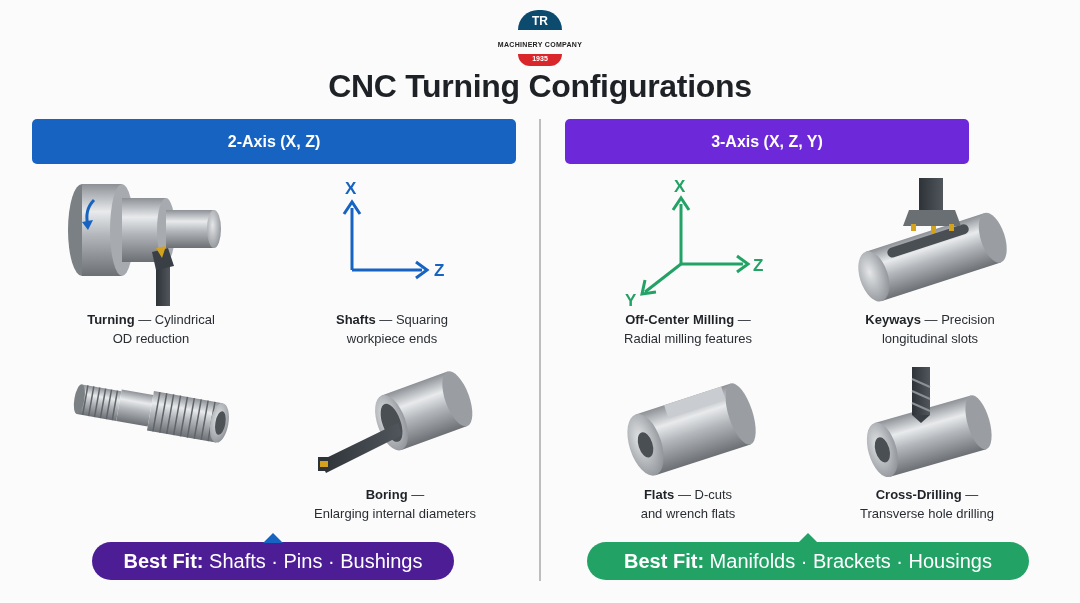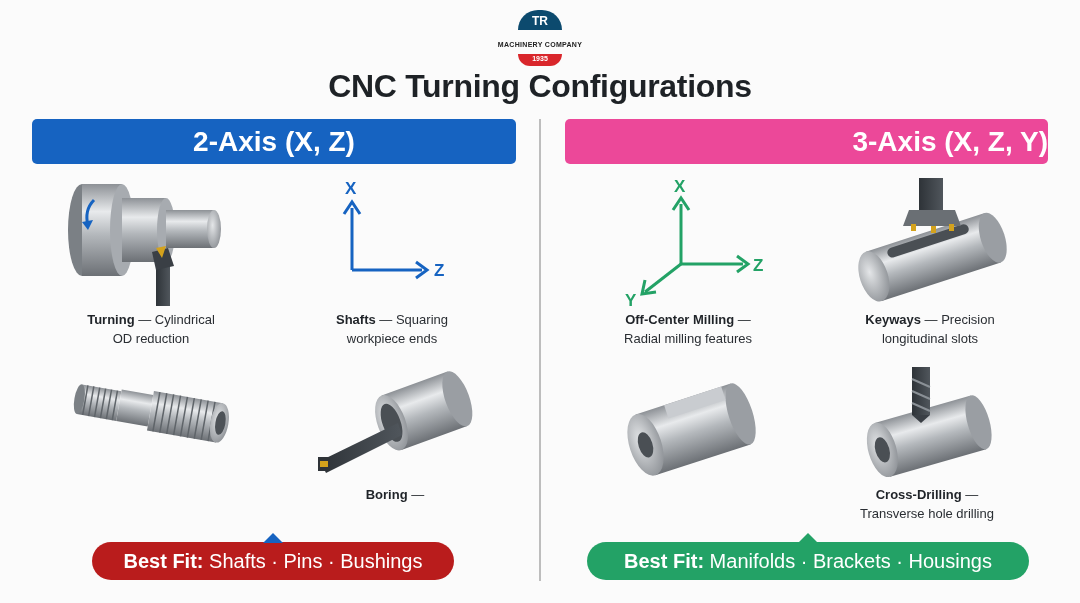--- a/index.html
+++ b/index.html
@@ -8,34 +8,34 @@
 
   .logo { position: absolute; left: 480px; top: 8px; width: 120px; height: 52px; }
   .logo .top { position: absolute; left: 38px; top: 2px; width: 44px; height: 20px; background: #0c4a6e; border-radius: 22px 22px 0 0; color: #fff; font-size: 12px; font-weight: bold; text-align: center; line-height: 22px; }
   .logo .mid { position: absolute; left: 0; top: 33px; width: 120px; text-align: center; font-size: 7px; font-weight: bold; letter-spacing: 0.3px; color: #222; }
   .logo .bot { position: absolute; left: 38px; top: 46px; width: 44px; height: 12px; background: #d9262b; border-radius: 0 0 22px 22px; color: #fff; font-size: 7px; font-weight: bold; text-align: center; line-height: 10px; }
 
   .title { position: absolute; left: 0; top: 68px; width: 1080px; text-align: center; font-size: 32px; font-weight: bold; color: #1e2226; letter-spacing: -0.3px; }
 
   .divider { position: absolute; left: 539px; top: 119px; width: 2px; height: 462px; background: #bdbdbd; }
 
-  .header { position: absolute; top: 119px; height: 45px; border-radius: 5px; color: #fff; font-size: 28px; font-weight: bold; text-align: center; line-height: 45px; }
+  .header { position: absolute; top: 119px; height: 45px; border-radius: 5px; color: #fff; font-size: 16px; font-weight: bold; text-align: center; line-height: 45px; }
   .header.blue { left: 32px; width: 484px; background: #1663c1; }
-  .header.green { left: 565px; width: 483px; background: #ec4899; text-align: right; }
+  .header.green { left: 565px; width: 404px; background: #6d28d9; }
 
   .card { position: absolute; width: 230px; text-align: center; }
   .card .art { width: 230px; height: 140px; position: relative; }
   .card .art svg { position: absolute; left: 0; top: 0; }
   .card .cap { font-size: 13px; line-height: 19px; color: #2a2e33; }
   .card .cap b { font-weight: bold; color: #1f2328; }
 
   .pill { position: absolute; top: 542px; height: 38px; border-radius: 19px; color: #fff; font-size: 20px; line-height: 38px; text-align: center; }
   .pill b { font-weight: bold; }
   .pill::before { content: ""; position: absolute; top: -9px; left: 50%; margin-left: -10px; border-left: 10px solid transparent; border-right: 10px solid transparent; border-bottom: 10px solid; border-bottom-color: inherit; }
-  .pill.blue { left: 92px; width: 362px; background: #b91c1c; border-bottom-color: #1663c1; }
+  .pill.blue { left: 92px; width: 362px; background: #4c1d95; border-bottom-color: #1663c1; }
   .pill.green { left: 587px; width: 442px; background: #23a266; border-bottom-color: #23a266; }
 </style>
 </head>
 <body>
 
 <svg width="0" height="0" style="position:absolute">
   <defs>
     <linearGradient id="steel" x1="0" y1="0" x2="0" y2="1">
       <stop offset="0" stop-color="#8d9196"></stop>
       <stop offset="0.3" stop-color="#e8eaec"></stop>
@@ -147,20 +147,21 @@
         <ellipse cx="110" cy="51" rx="14" ry="29" fill="url(#face)"></ellipse>
         <ellipse cx="110" cy="51" rx="9" ry="20" fill="#4a4f54"></ellipse>
       </g>
       <path d="M118 58 L40 96 L46 108 L122 70 Z" fill="url(#tool)"></path>
       <rect x="38" y="92" width="12" height="14" fill="#2e3338"></rect>
       <rect x="40" y="96" width="8" height="6" fill="#d4a21c"></rect>
     </svg>
   </div>
   <div class="cap">
     <b>Boring</b><span> —</span><br>
+    <span>Enlarging internal diameters</span>
   </div>
 </div>
 
 <div class="pill blue">
   <b>Best Fit:</b><span> Shafts · Pins · Bushings</span>
 </div>
 
 <div class="header green">3-Axis (X, Z, Y)</div>
 
 <div class="card" style="left:573px; top:170px;">
@@ -210,20 +211,24 @@
     <svg width="230" height="120" viewBox="0 0 230 120">
       <g transform="rotate(-18 115 65)">
         <rect x="70" y="34" width="100" height="64" fill="url(#steel)"></rect>
         <ellipse cx="170" cy="66" rx="12" ry="32" fill="#9a9ea3"></ellipse>
         <rect x="100" y="34" width="60" height="14" fill="#c9ccd0"></rect>
         <ellipse cx="70" cy="66" rx="16" ry="32" fill="url(#face)"></ellipse>
         <ellipse cx="70" cy="66" rx="7" ry="13" fill="#4a4f54"></ellipse>
       </g>
     </svg>
   </div>
+  <div class="cap">
+    <b>Flats</b><span> — </span><span>D-cuts</span><br>
+    <span>and wrench flats</span>
+  </div>
 </div>
 
 <div class="card" style="left:812px; top:365px;">
   <div class="art" style="height:120px;">
     <svg width="230" height="120" viewBox="0 0 230 120">
       <g transform="rotate(-16 115 70)">
         <rect x="68" y="44" width="100" height="56" fill="url(#steel)"></rect>
         <ellipse cx="168" cy="72" rx="11" ry="28" fill="#9a9ea3"></ellipse>
         <ellipse cx="68" cy="72" rx="14" ry="28" fill="url(#face)"></ellipse>
         <ellipse cx="68" cy="72" rx="7" ry="13" fill="#4a4f54"></ellipse>

